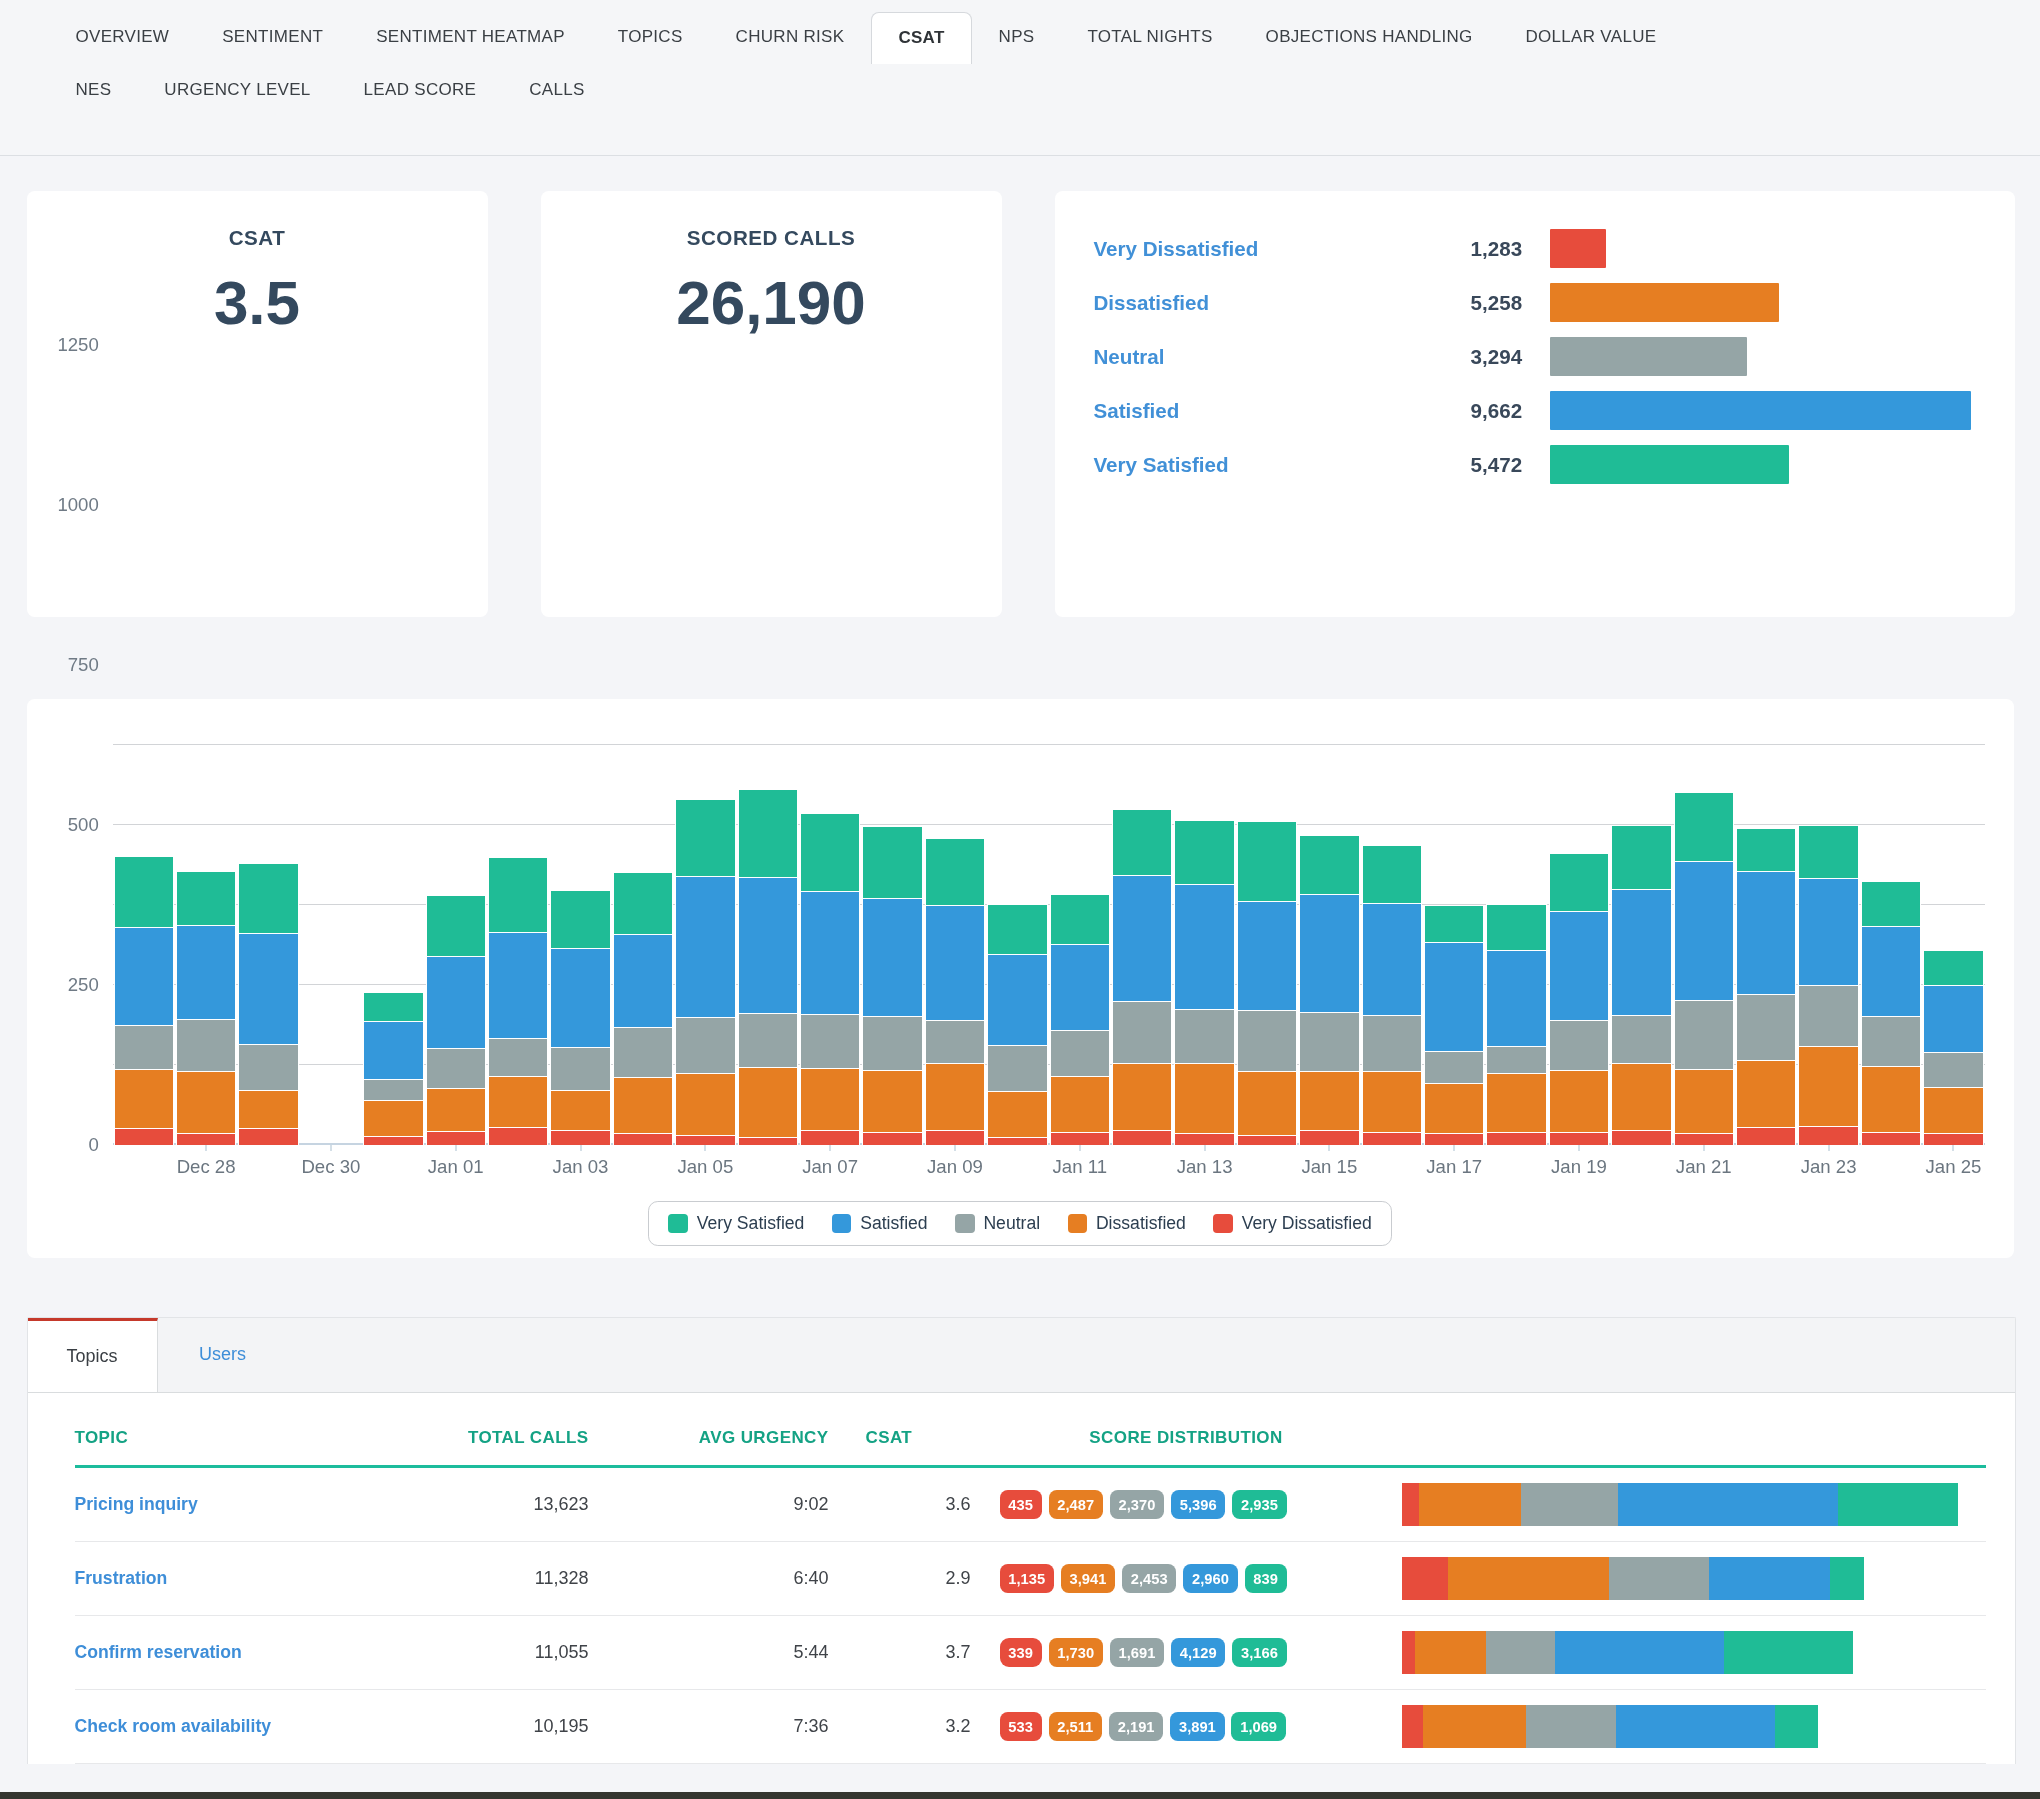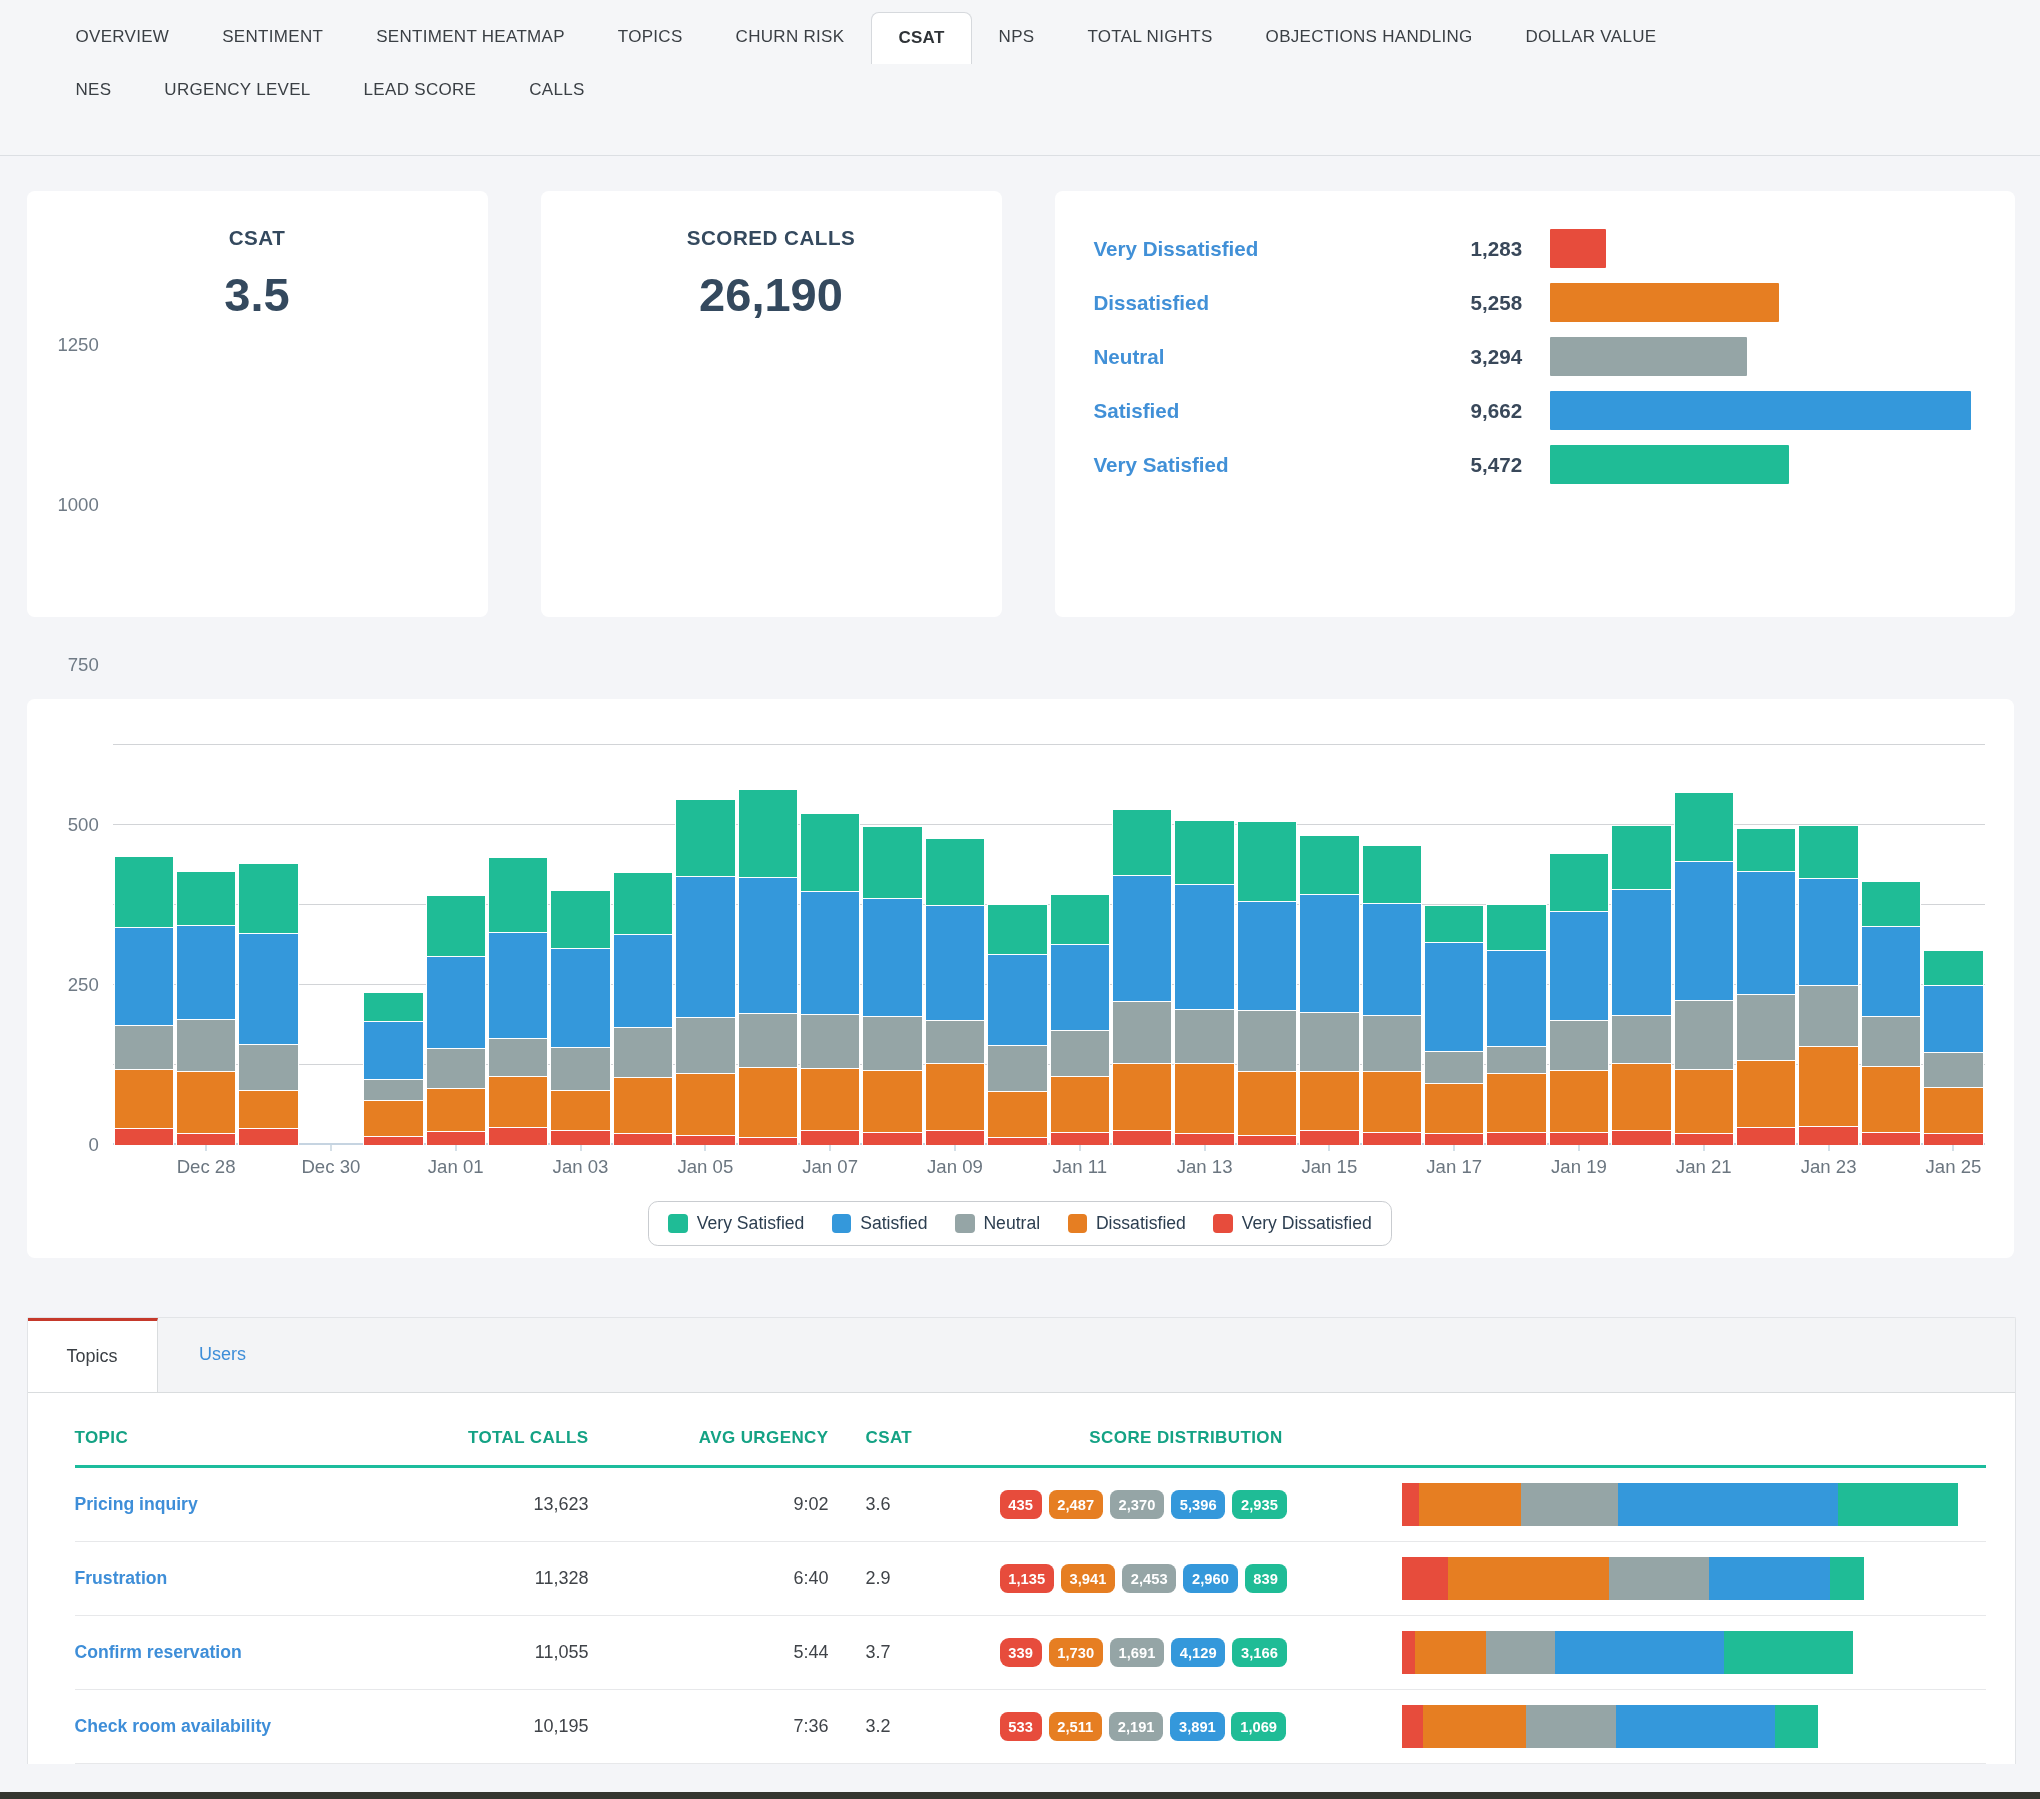--- a/index.html
+++ b/index.html
@@ -10,21 +10,21 @@
   .nav { background:#f5f6f8; border-bottom:1px solid #dcdfe3; padding:11.8px 49px 39px 49px; }
   .nav-row { display:flex; align-items:stretch; }
   .nav-item { padding:15.7px 26.5px; font-size:17px; letter-spacing:0.3px; color:#3a3f44; cursor:pointer; white-space:nowrap; }
   .nav-item.active { background:#ffffff; border:1px solid #d6d9dd; border-bottom:none; border-radius:7.8px 7.8px 0 0; font-weight:bold; color:#2f3337; }
 
   
   .cards { display:flex; margin:35px 26.5px 0 26.5px; gap:53px; }
   .card { background:#fff; border-radius:7.8px; }
   .kpi-card { width:461px; height:426px; text-align:center; padding-top:35px; }
   .kpi-title { font-size:20.6px; font-weight:bold; letter-spacing:0.5px; color:#34495e; }
-  .kpi-value { font-size:47px; font-weight:bold; color:#34495e; margin-top:17.6px; }
+  .kpi-value { font-size:62px; font-weight:bold; color:#34495e; margin-top:17.6px; }
   .dist-card { flex:1; height:426px; padding:31px 41px 0 39px; }
   .dist-row { display:flex; align-items:center; height:54px; }
   .dist-label { width:294px; font-size:20.6px; font-weight:bold; color:#4190d7; }
   .dist-value { width:162px; text-align:right; font-size:20.6px; font-weight:bold; color:#39485a; padding-right:27.4px; }
   .dist-bar-track { flex:1; height:39px; position:relative; }
   .dist-bar { height:39px; border-radius:1px; }
 
   
   .chart-card { margin:82px 27.4px 0 26.5px; height:559px; padding-top:46px; }
   .plot-wrap { position:relative; margin:0 29px 0 86px; height:400px; }
@@ -52,21 +52,21 @@
   .table-area { padding:35px 29px 0 47px; }
   .trow { display:grid; grid-template-columns:274px 240px 240px 142px 431px 1fr; align-items:center; }
   .thead { padding-bottom:17.6px; }
   .th { font-size:17px; font-weight:bold; letter-spacing:0.4px; color:#14a284; }
   .th.right { text-align:right; }
   .th.center { text-align:center; }
   .teal-rule { height:2.9px; background:#1cbc9c; }
   .tbody-row { height:74px; border-bottom:1px solid #e7e8ea; }
   .cell-topic { font-size:17.6px; font-weight:bold; color:#3e8ed8; cursor:pointer; }
   .cell-num { font-size:18px; color:#3f4348; text-align:right; }
-  .cell-csat { font-size:18px; color:#3f4348; padding-left:37px; }
+  .cell-csat { font-size:18px; color:#3f4348; padding-left:37px;text-align:right; }
   .badges { display:flex; gap:6.9px; padding-left:29px; }
   .badge { color:#fff; font-size:14.7px; font-weight:bold; padding:6.9px 8.8px; border-radius:7.8px; white-space:nowrap; }
   .mini-track { position:relative; height:43px; }
   .mini-bar { display:flex; height:43px; overflow:hidden; }
   .mini-seg { height:100%; }
 
   .bottom-strip { position:absolute; left:0; right:0; bottom:0; height:7.8px; background:#34352f; }
 </style>
 </head>
 <body>

